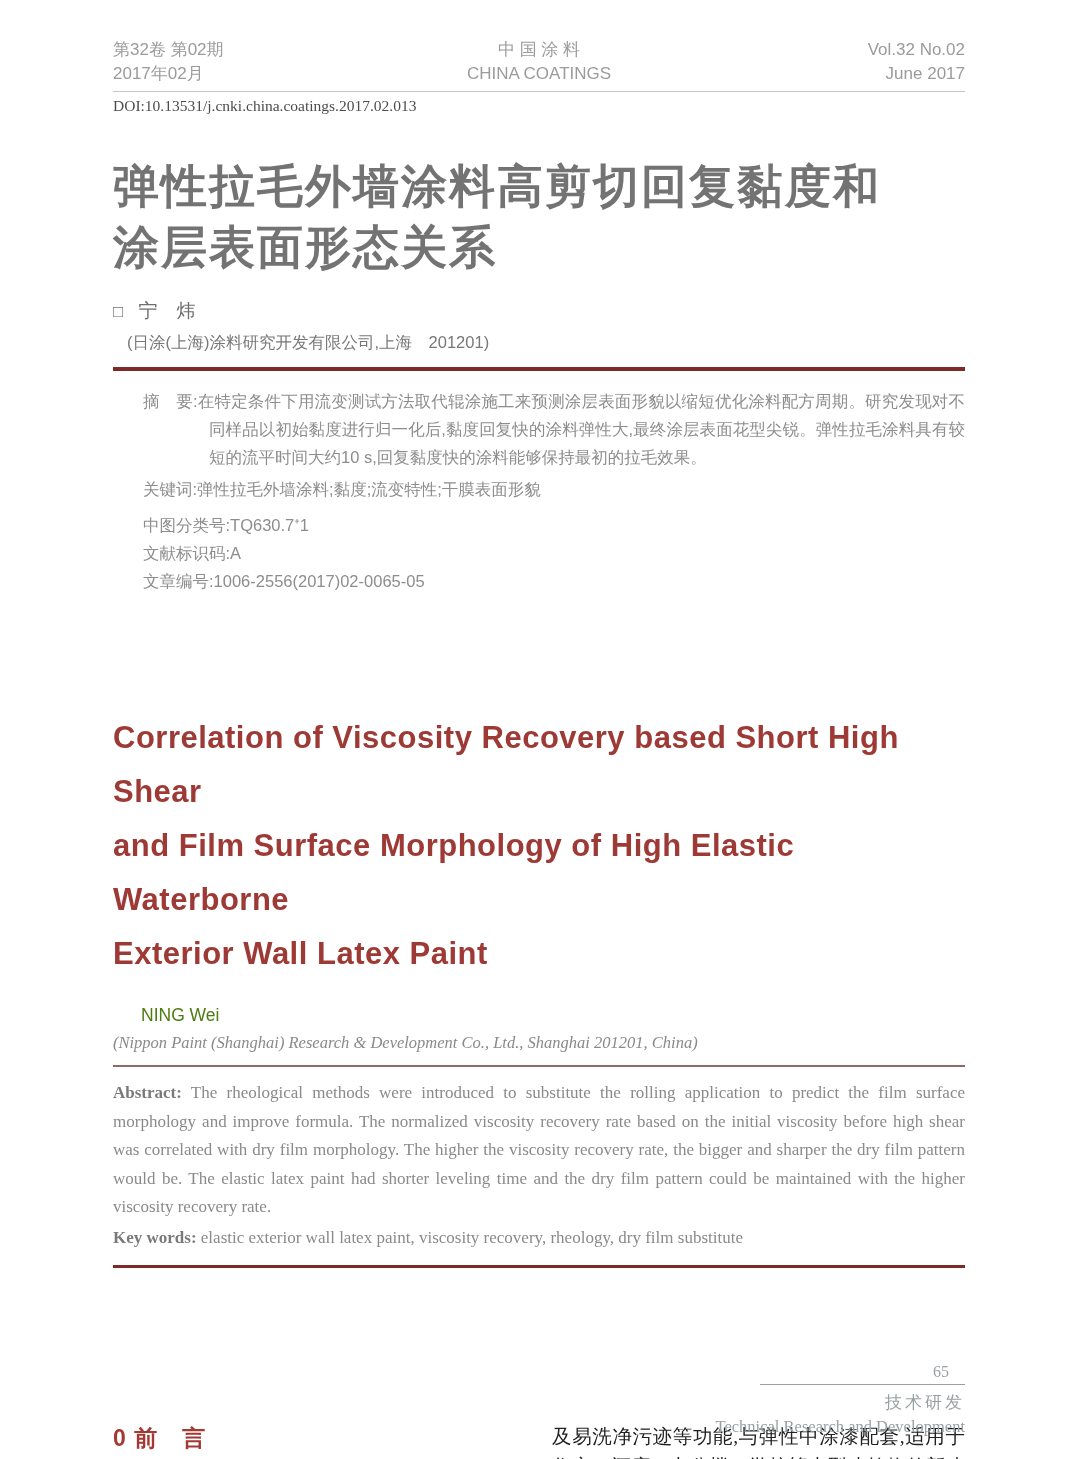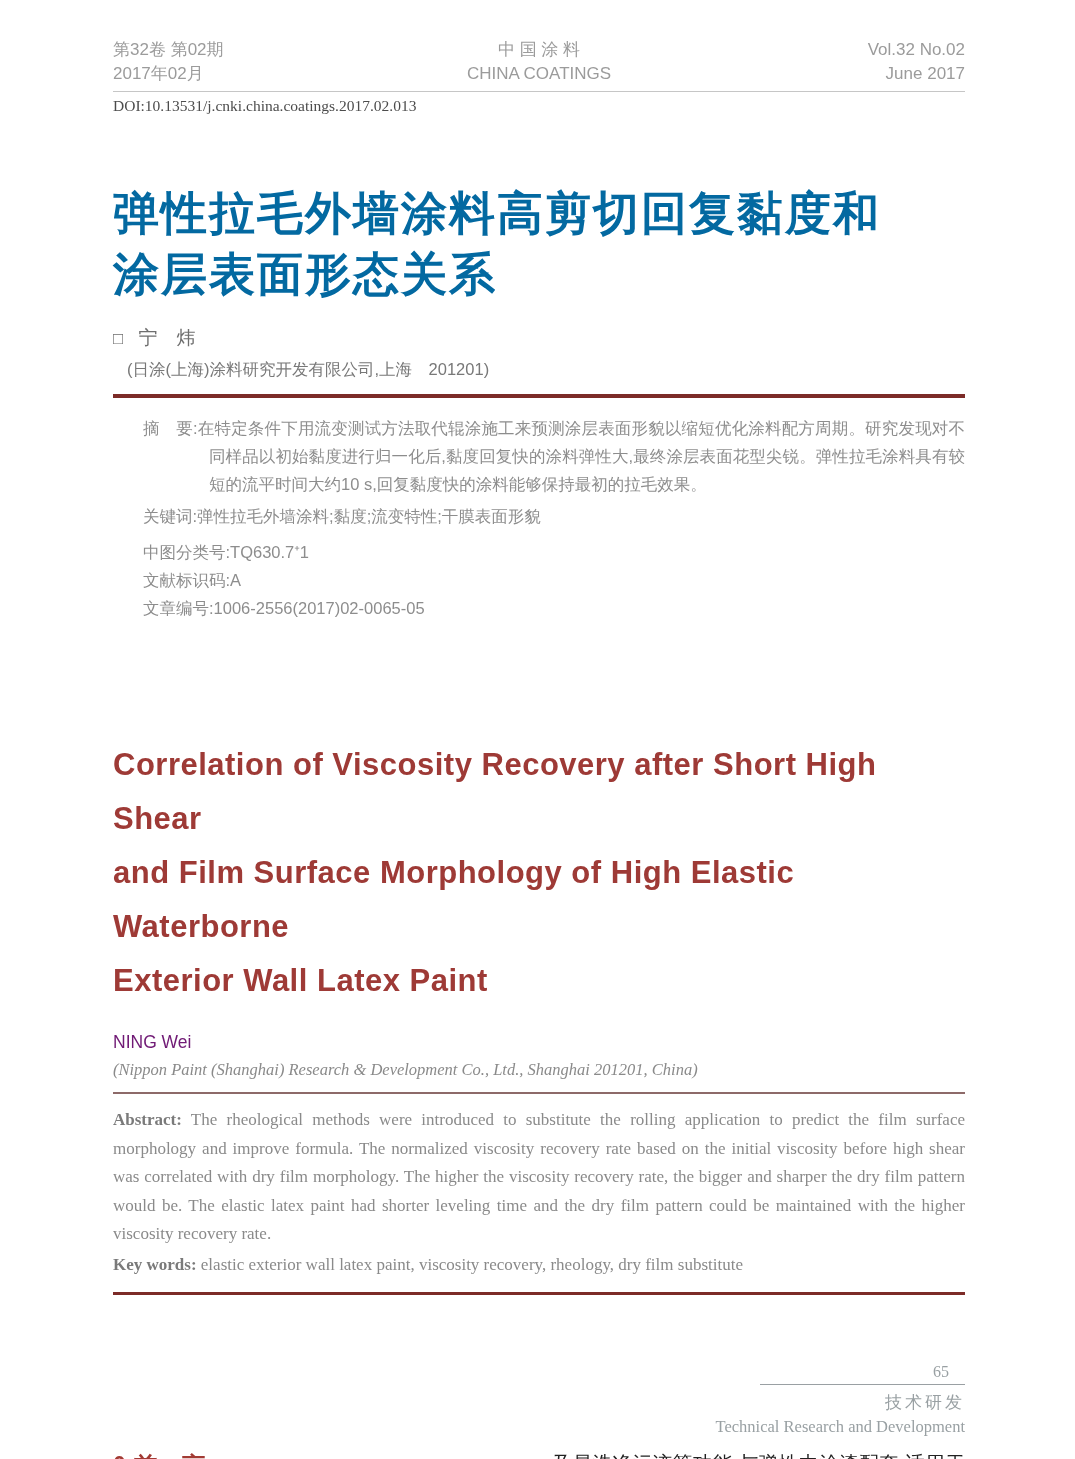--- a/index.html
+++ b/index.html
@@ -9,41 +9,41 @@
     padding:38px 110px 8px 113px; overflow:hidden;
   }
   
   .jheader { display:flex; justify-content:space-between; color:#9b9b9b;
     font-size:17px; line-height:24px; border-bottom:1px solid #c6c6c6; padding-bottom:5px; }
   .jheader .col { width:33%; }
   .jheader .center { text-align:center; }
   .jheader .right { text-align:right; }
   .doi { margin-top:5px; font-family:"Liberation Serif", serif; color:#4c4c4c; font-size:15.5px; }
   
-  .title-cn { margin-top:68px; color:#0369a1; font-weight:bold;
+  .title-cn { margin-top:41px; color:#737373; font-weight:bold;
     font-size:46px; line-height:61px; letter-spacing:2px; }
   
   .author-cn { margin-top:20px; color:#6f6f6f; font-size:19px; }
   .author-cn .marker { margin-right:10px; font-size:17px; }
   .affil-cn { margin-top:8px; margin-left:14px; color:#787878; font-size:16.5px; }
   .rule-dark { height:4px; background:#7c2b28; margin-top:13px; }
   .rule-dark.thin { height:3px; }
   .rule-mauve { height:2px; background:#8d6a69; margin-top:12px; }
   
   .abs-cn { margin-top:16px; padding-left:30px; color:#8d8d8d; font-size:16.5px; line-height:28px; }
   .hang { padding-left:66px; text-indent:-66px; text-align:justify; }
   .kw-cn { margin-top:4px; }
   .meta-row { display:flex; margin-top:8px;flex-direction:column; }
   .meta-row .m1 { width:312px; }
   .meta-row .m2 { width:228px; }
   .meta-row .m3 { flex:1; }
   
   .title-en { margin-top:116px; color:#9e3a36; font-weight:bold;
     font-size:31px; line-height:54px; letter-spacing:0.5px; }
-  .author-en { margin-top:24px; color:#701a75; font-size:17.5px; }
+  .author-en { margin-top:24px; color:#4d7c0f; font-size:17.5px;margin-left:28px; }
   .affil-en { margin-top:7px; color:#8a8a8a; font-size:16.5px;
     font-family:"Liberation Serif", serif; font-style:italic; }
   
   .abs-en { margin-top:12px; color:#8a8a8a; font-size:17px; line-height:28.5px;
     font-family:"Liberation Serif", serif; text-align:justify; }
   .abs-en b, .kw-en b { color:#7a7a7a; }
   .kw-en { margin-top:2px; color:#8a8a8a; font-size:17px; line-height:28.5px;
     font-family:"Liberation Serif", serif; }
   
   .columns { display:flex; gap:26px; margin-top:154px; }
@@ -103,21 +103,21 @@
       <span>关键词:</span><span>弹性拉毛外墙涂料;黏度;流变特性;干膜表面形貌</span>
     </div>
     <div class="meta-row">
       <span class="m1">中图分类号:TQ630.7⁺1</span>
       <span class="m2">文献标识码:A</span>
       <span class="m3">文章编号:1006-2556(2017)02-0065-05</span>
     </div>
   </div>
 
   <div class="title-en">
-    <div>Correlation of Viscosity Recovery after Short High Shear</div>
+    <div>Correlation of Viscosity Recovery based Short High Shear</div>
     <div>and Film Surface Morphology of High Elastic Waterborne</div>
     <div>Exterior Wall Latex Paint</div>
   </div>
 
   <div class="author-en">NING Wei</div>
   <div class="affil-en">(Nippon Paint (Shanghai) Research &amp; Development Co., Ltd., Shanghai 201201, China)</div>
 
   <div class="rule-mauve"></div>
 
   <div class="abs-en">

